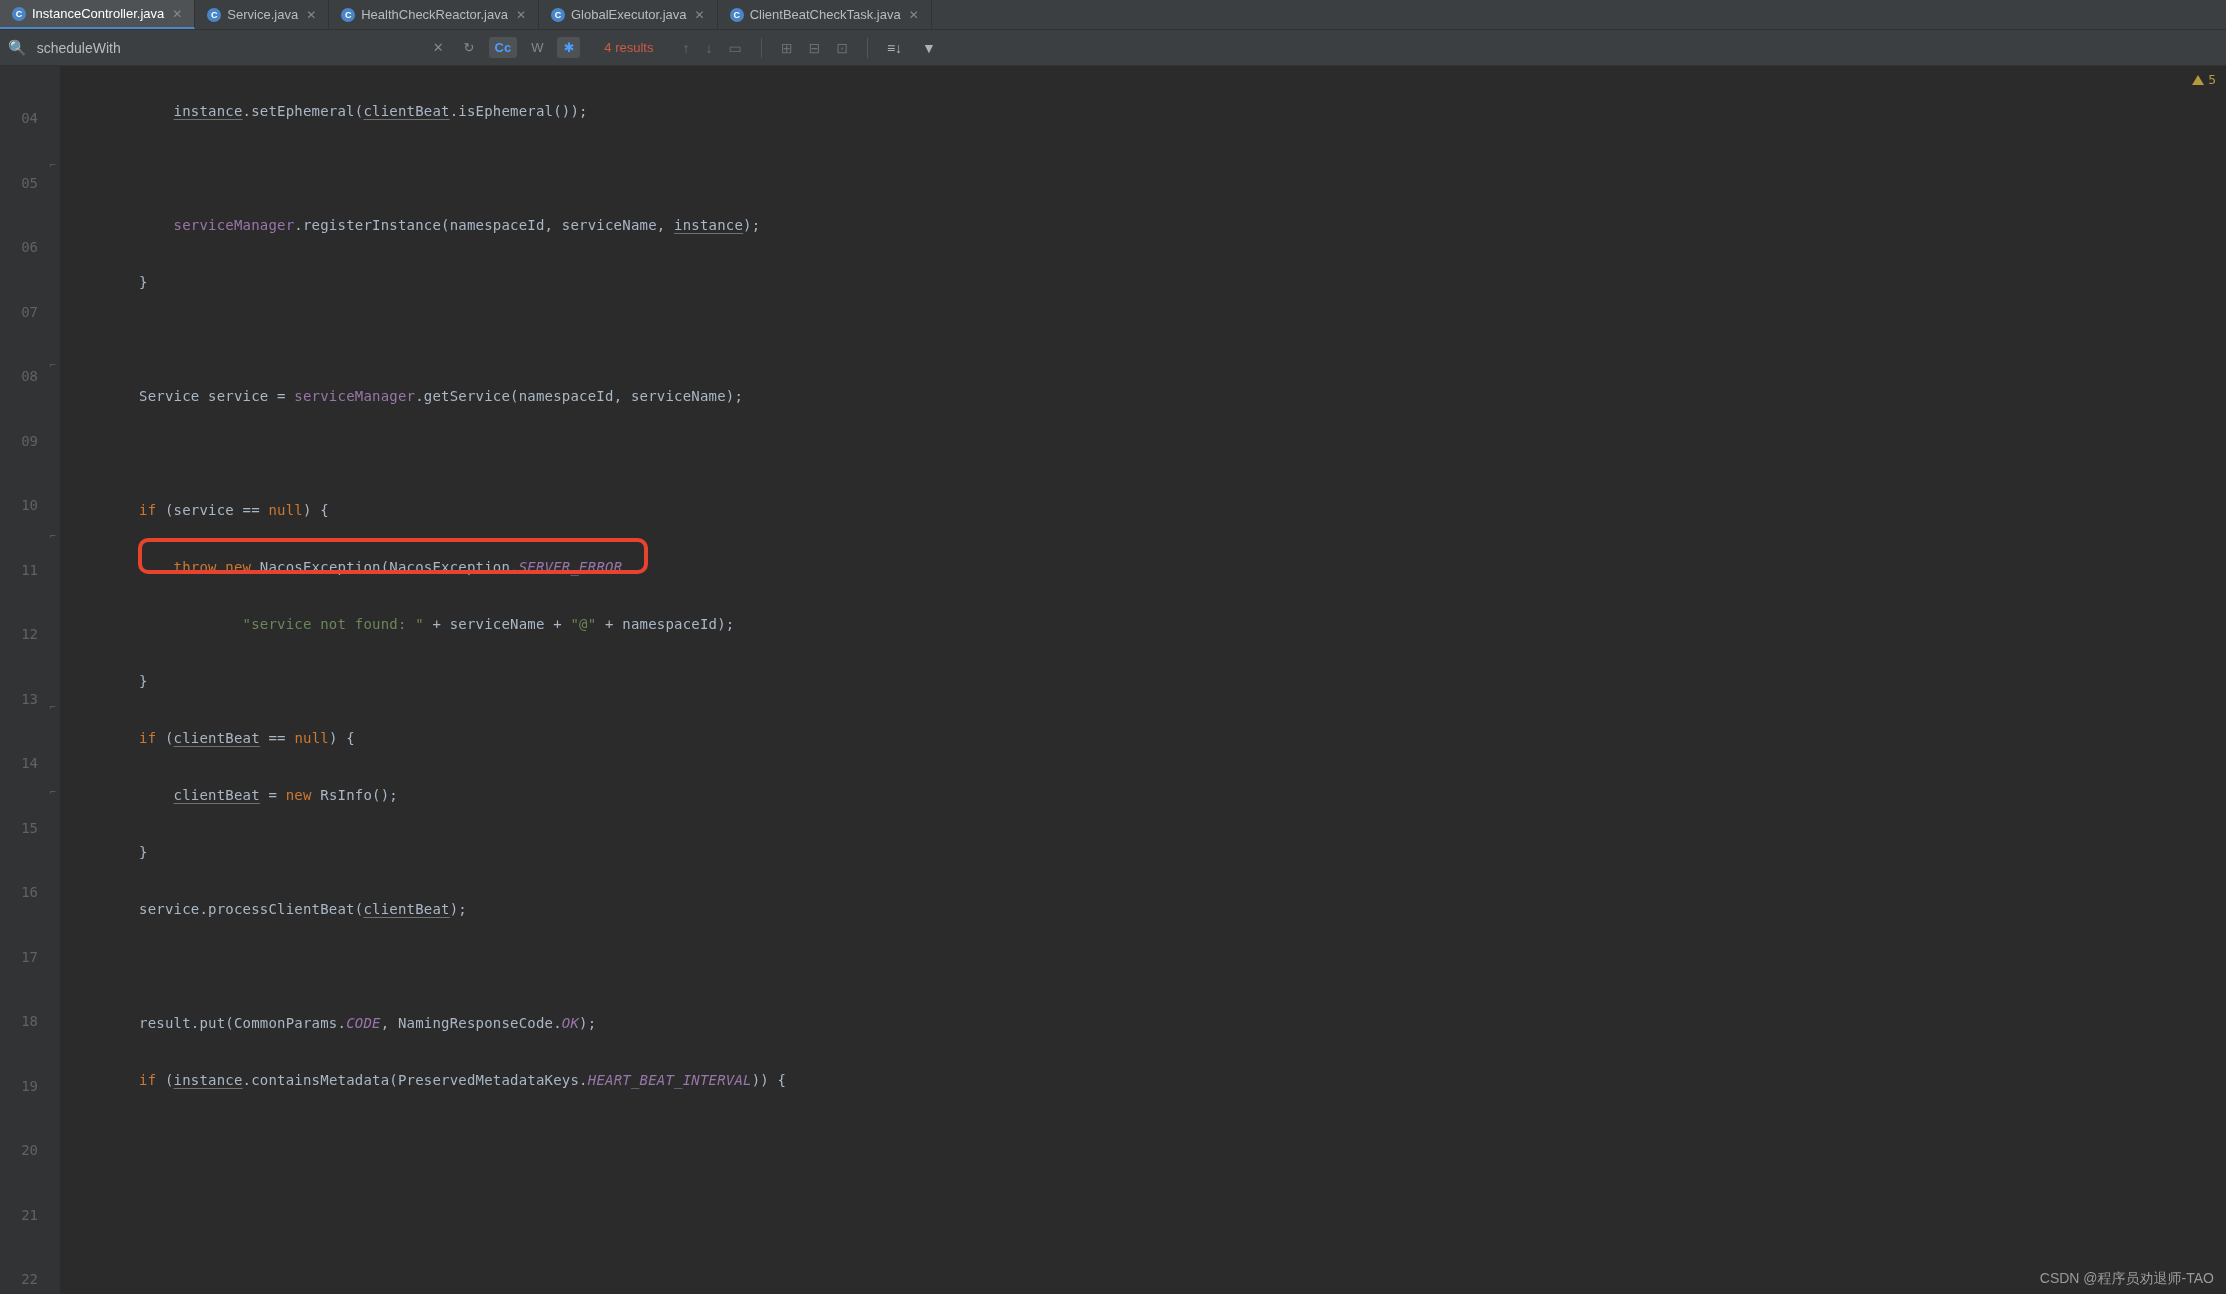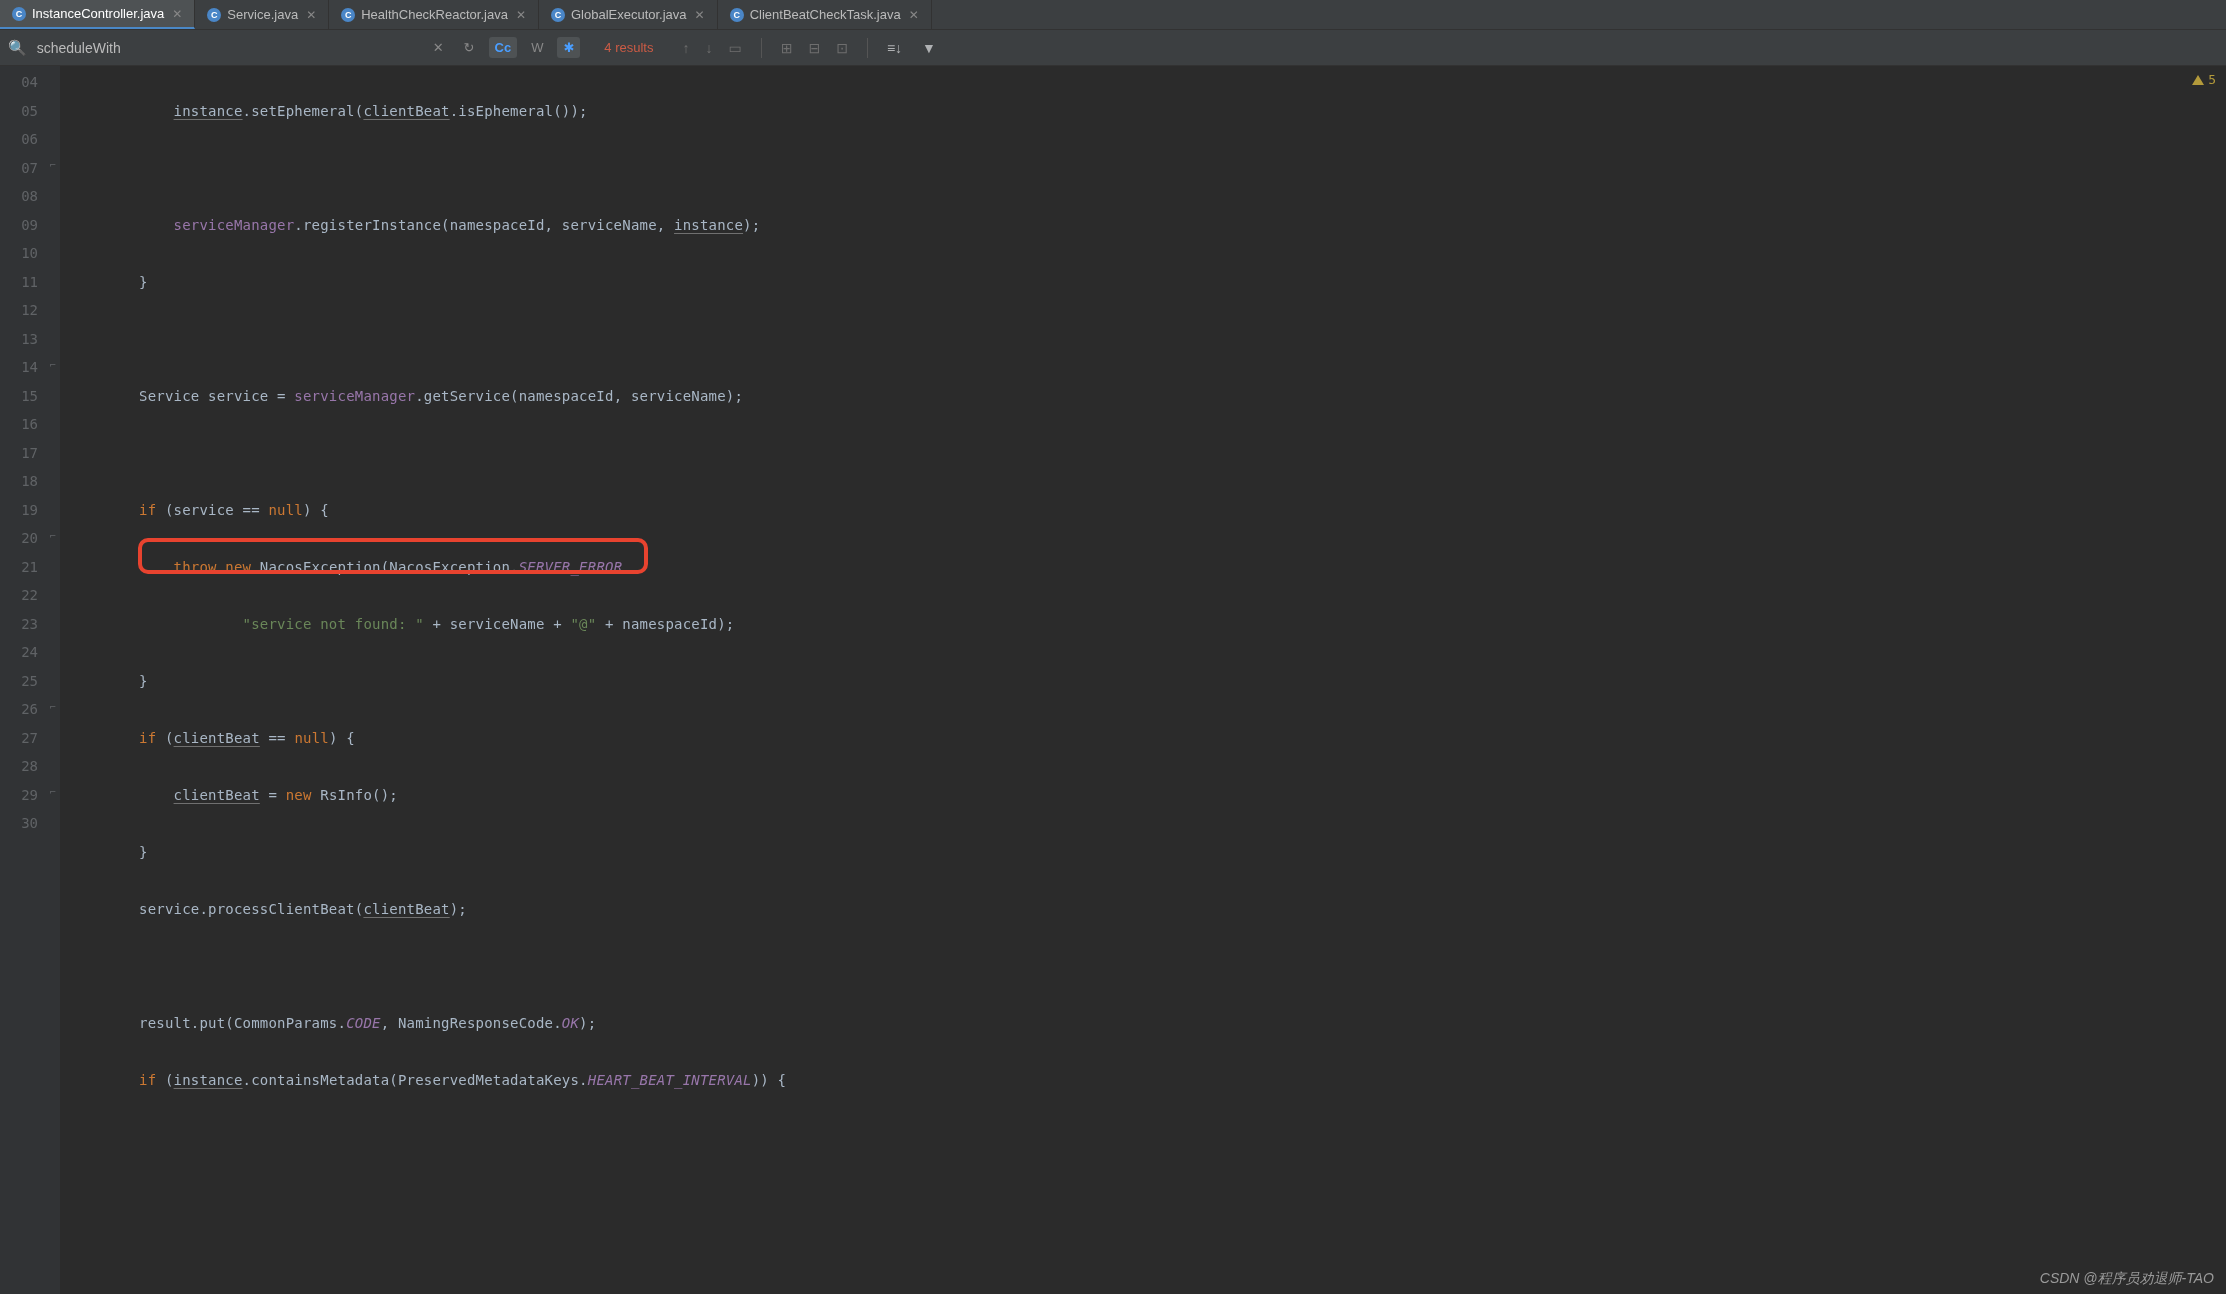--- a/index.html
+++ b/index.html
@@ -115,21 +115,21 @@
   width: 60px;
   background: #313335;
   padding-top: 2px;
   text-align: right;
   color: #606366;
   font-size: 14px;
   line-height: 28.5px;
   user-select: none;
   position: relative;
 }
-.gutter-line { padding-right: 22px; height: 28.5px; }
+.gutter-line { padding-right: 22px; height: 28.5px; margin-top: 36px; }
 .fold-strip {
   position: absolute;
   top: 0; right: 0;
   width: 18px;
   height: 100%;
 }
 .fold-mark {
   position: absolute;
   right: 4px;
   width: 10px; height: 10px;
@@ -179,21 +179,20 @@
   border-bottom: 10px solid #b39a3b;
 }
 .watermark {
   position: absolute;
   bottom: 6px;
   right: 12px;
   color: #9a9a9a;
   font-size: 14px;
   font-family: -apple-system, sans-serif;
   z-index: 20;
-  font-style: italic;
 }
 .filter-icon, .extra-icon {
   color: #afb1b3;
   padding: 3px 5px;
 }
 .divider {
   width: 1px; height: 20px;
   background: #555;
   margin: 0 4px;
 }

